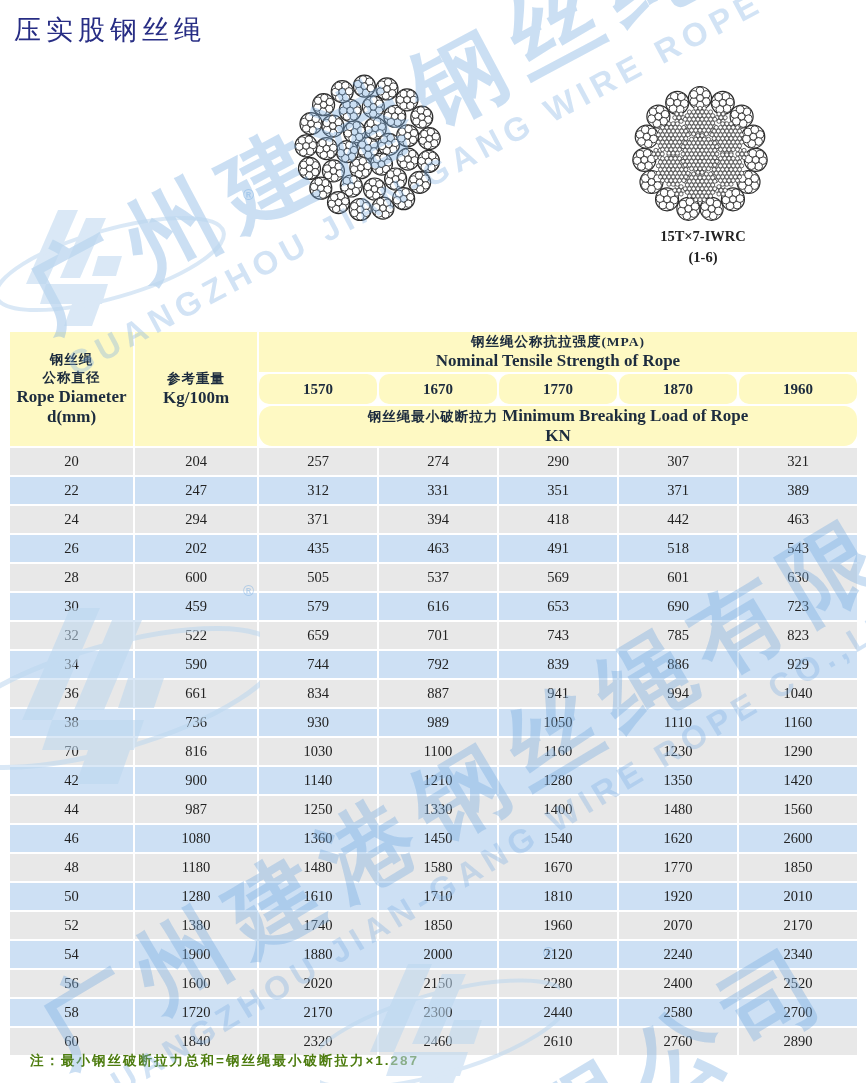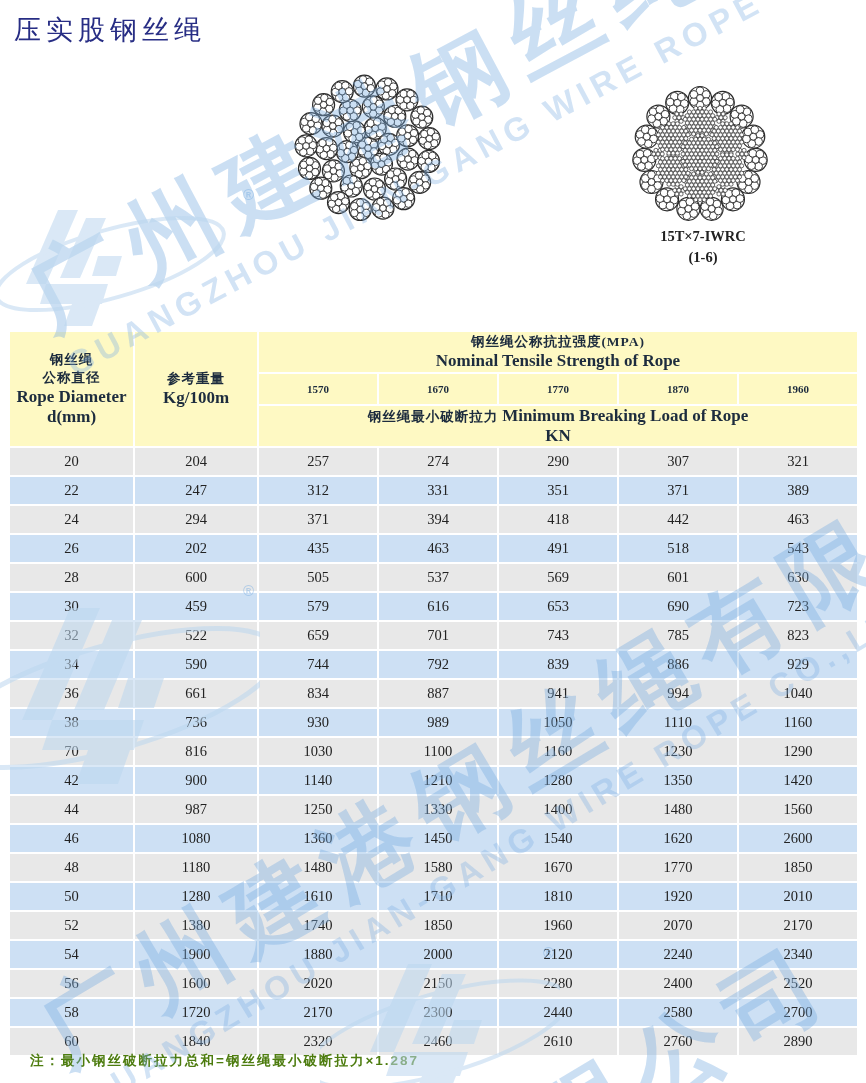--- a/index.html
+++ b/index.html
@@ -41,22 +41,22 @@
     border-collapse:separate;border-spacing:2px;table-layout:fixed;
   }
   .spec-table th,.spec-table td{padding:0;text-align:center;vertical-align:middle;}
   .spec-table thead th{
     background:#fef9c3;color:#1d2c3e;font-weight:bold;
     font-family:"Liberation Serif",serif;
   }
   .th-cn{font-size:13.5px;letter-spacing:1px;}
   .th-en{font-size:17px;font-weight:bold;}
   .th-strength{height:40px;}
-  .th-num{height:30px;font-size:11px;}
-  .th-kn{height:29px;}
+  .th-num{height:30px;font-size:15px;border-radius:10px;}
+  .th-kn{height:29px;border-radius:13px;}
   .col-d{width:123px;}
   .col-w{width:122px;}
   .col-s{width:118px;}
   .spec-table tbody td{
     height:27px;font-family:"Liberation Serif",serif;font-size:14.5px;color:#222;
   }
   .row-gray td{background:#e8e8e8;}
   .row-blue td{background:#cde0f4;}
   
   .note{

